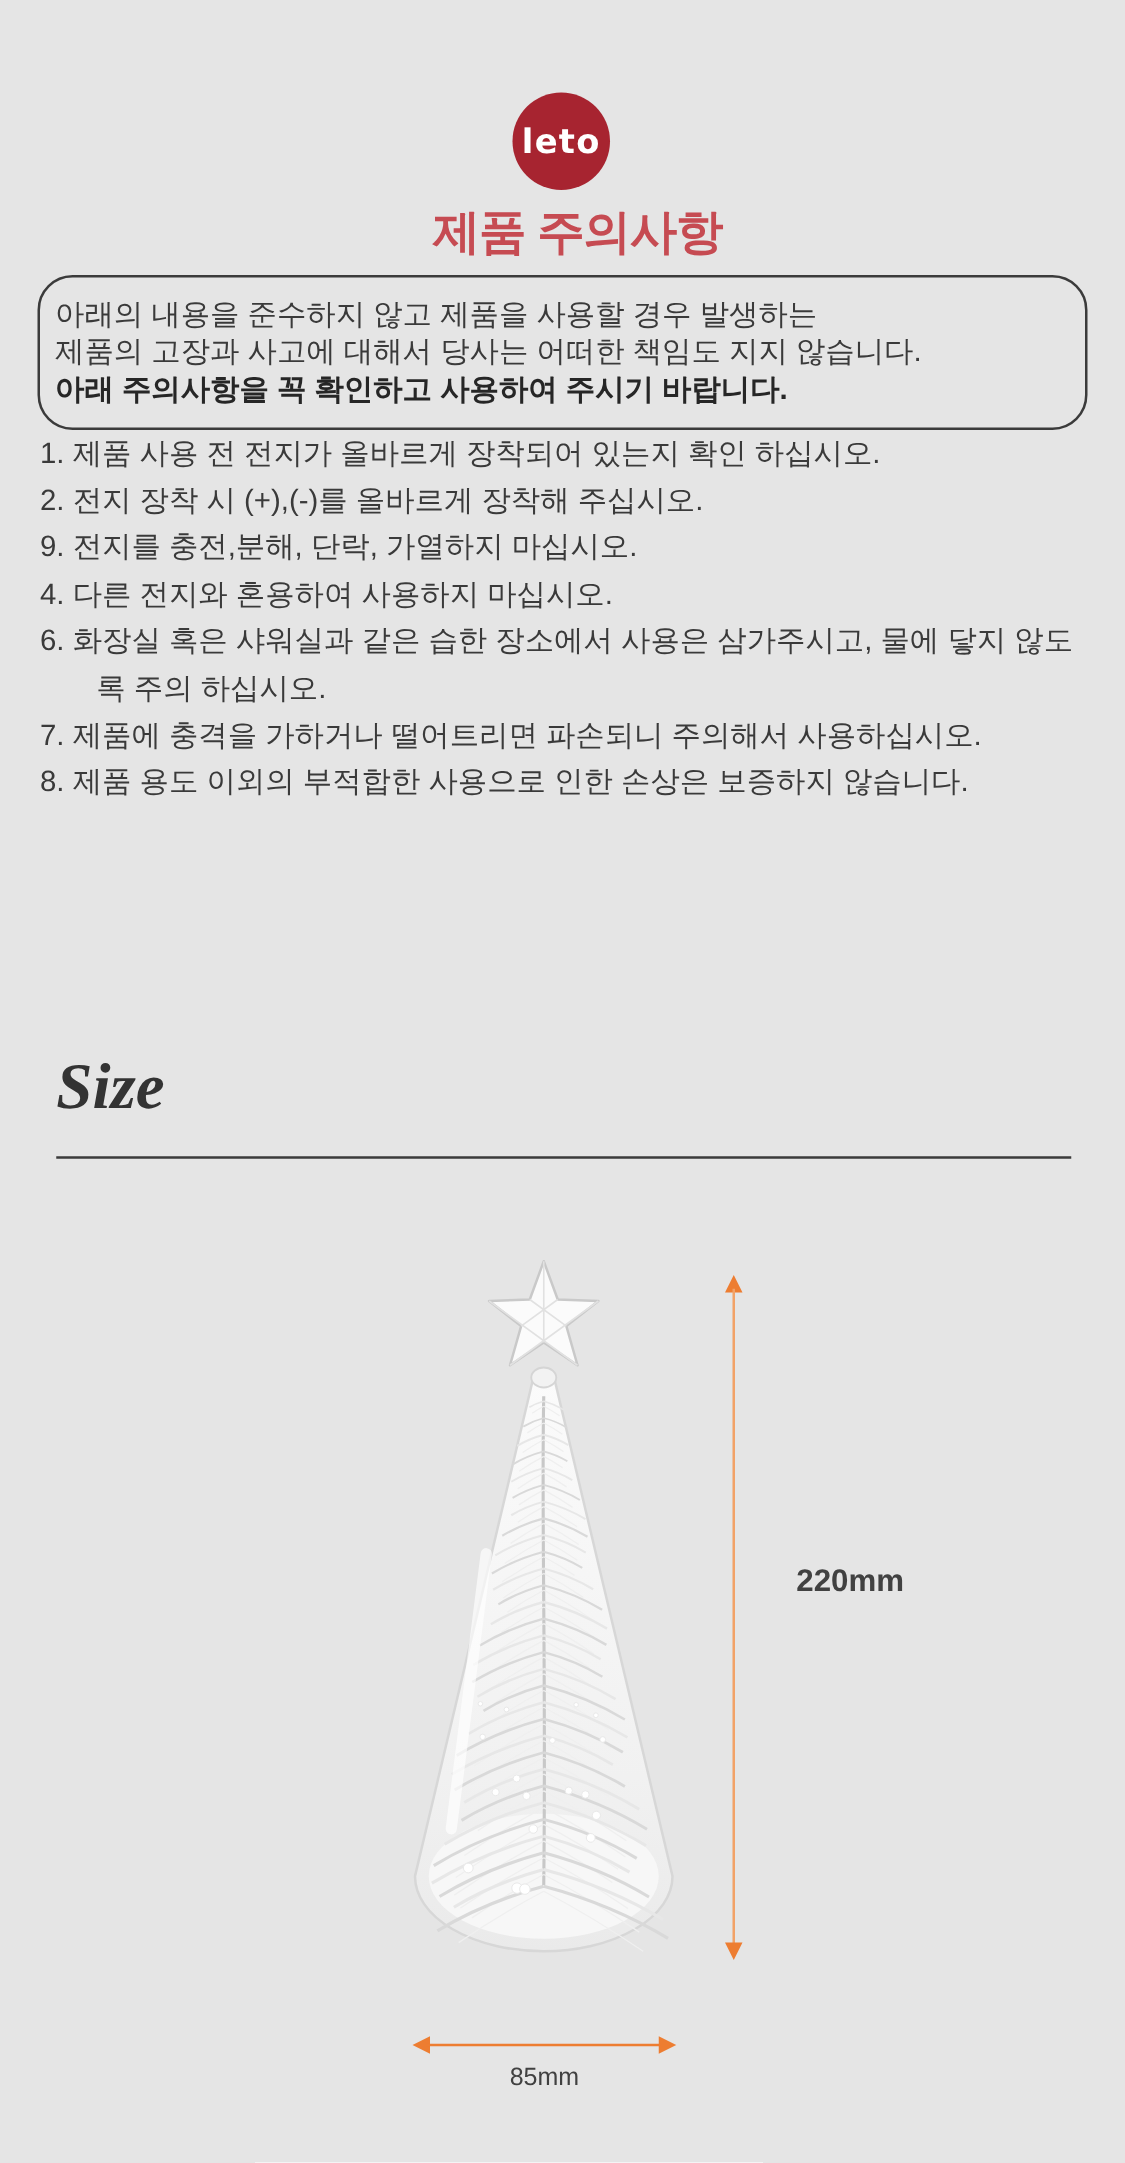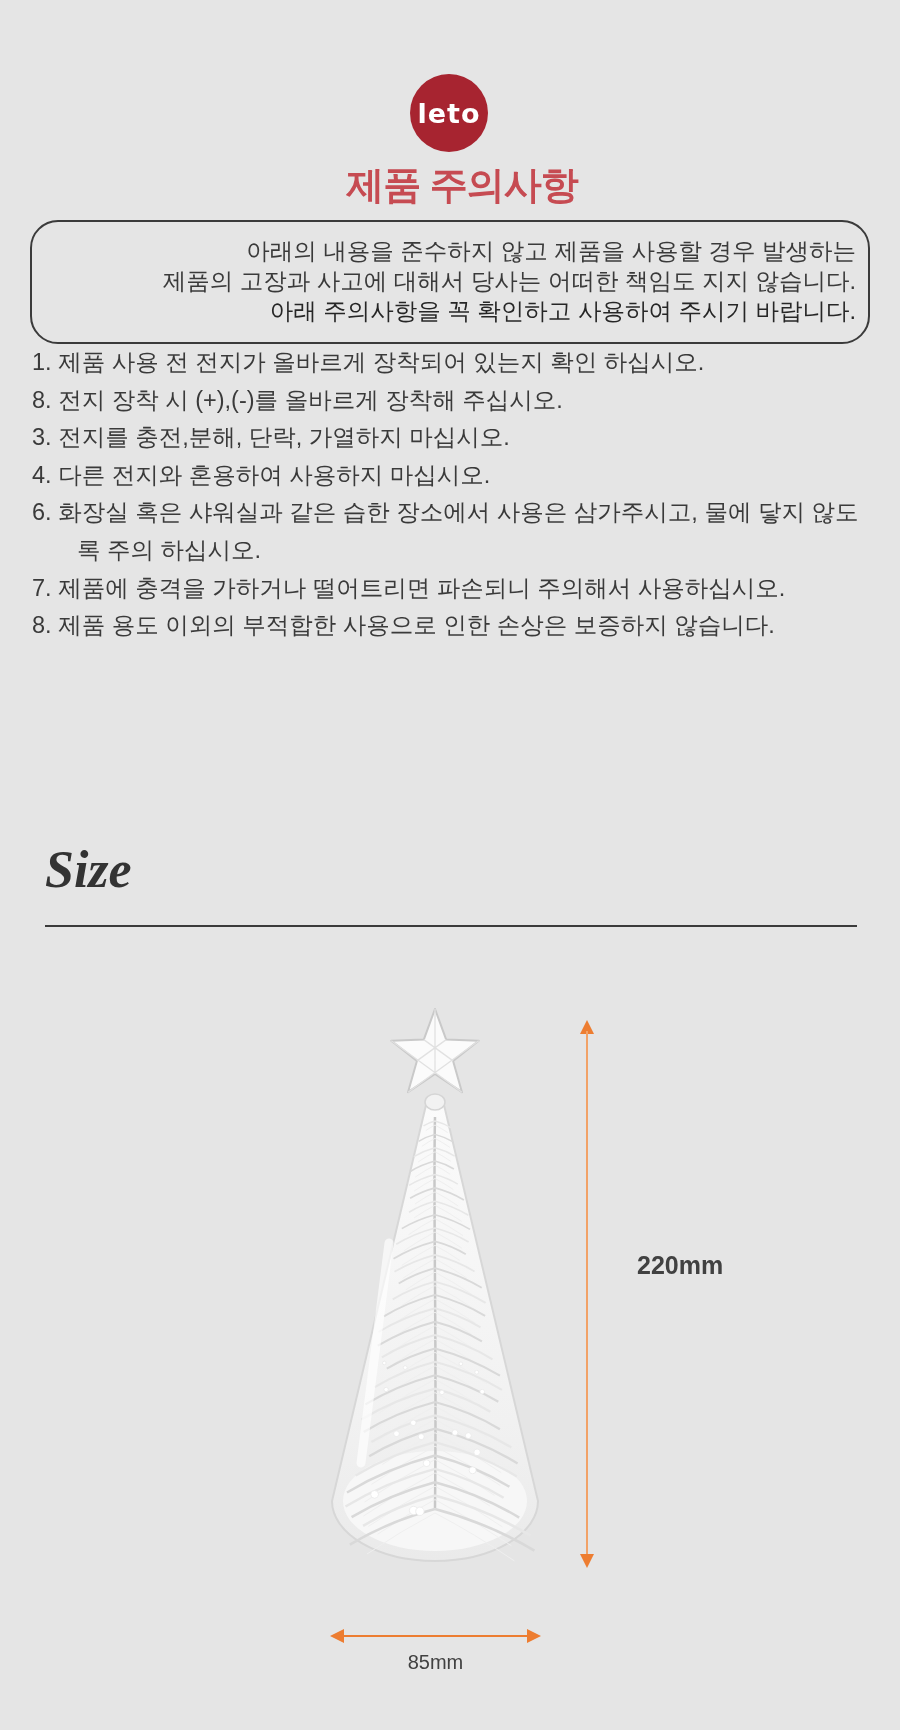--- a/index.html
+++ b/index.html
@@ -20,23 +20,23 @@
         background:var(--brand-red);display:flex;align-items:center;justify-content:center;}
   .logo-text{color:#ffffff;font-size:27px;font-weight:bold;letter-spacing:1px;
              font-family:"DejaVu Sans",sans-serif;text-transform:lowercase;}
 
   
   .page-title{position:absolute;left:0;top:160px;width:100%;text-align:center;
               font-size:38px;font-weight:800;color:var(--title-red);letter-spacing:-1px;padding-left:24px;}
 
   
   .warn-box{position:absolute;left:30px;top:220px;width:840px;border:2.5px solid var(--line-dark);
-            border-radius:28px;padding:14px 12px 16px;text-align:right;
+            border-radius:28px;padding:14px 12px 16px;text-align:left;
             font-size:23.5px;line-height:30px;color:var(--text-dark);}
-  .warn-line-bold{font-weight:normal;color:#262626;}
+  .warn-line-bold{font-weight:bold;color:#262626;}
 
   
   .precautions{position:absolute;left:32px;top:344px;width:838px;
                font-size:23.5px;line-height:37.6px;color:var(--text-dark);}
   .precaution-item{padding-left:45px;text-indent:-45px;}
 
   
   .size-heading{position:absolute;left:45px;top:840px;
                 font-family:"Liberation Serif","DejaVu Serif",serif;
                 font-style:italic;font-weight:600;font-size:52px;color:#333333;letter-spacing:0px;}
@@ -81,22 +81,22 @@
   <div class="page-title">제품 주의사항</div>
 
   <div class="warn-box">
     <div class="warn-line">아래의 내용을 준수하지 않고 제품을 사용할 경우 발생하는</div>
     <div class="warn-line">제품의 고장과 사고에 대해서 당사는 어떠한 책임도 지지 않습니다.</div>
     <div class="warn-line warn-line-bold">아래 주의사항을 꼭 확인하고 사용하여 주시기 바랍니다.</div>
   </div>
 
   <div class="precautions">
       <div class="precaution-item">1. 제품 사용 전 전지가 올바르게 장착되어 있는지 확인 하십시오.</div>
-      <div class="precaution-item">8. 전지 장착 시 (+),(-)를 올바르게 장착해 주십시오.</div>
-      <div class="precaution-item">3. 전지를 충전,분해, 단락, 가열하지 마십시오.</div>
+      <div class="precaution-item">2. 전지 장착 시 (+),(-)를 올바르게 장착해 주십시오.</div>
+      <div class="precaution-item">9. 전지를 충전,분해, 단락, 가열하지 마십시오.</div>
       <div class="precaution-item">4. 다른 전지와 혼용하여 사용하지 마십시오.</div>
       <div class="precaution-item">6. 화장실 혹은 샤워실과 같은 습한 장소에서 사용은 삼가주시고, 물에 닿지 않도록 주의 하십시오.</div>
       <div class="precaution-item">7. 제품에 충격을 가하거나 떨어트리면 파손되니 주의해서 사용하십시오.</div>
       <div class="precaution-item">8. 제품 용도 이외의 부적합한 사용으로 인한 손상은 보증하지 않습니다.</div>
     </div>
 
   <div class="size-heading">Size</div>
   <div class="size-divider"></div>
 
   <svg class="tree-figure" viewBox="0 0 216 575" xmlns="http://www.w3.org/2000/svg">

